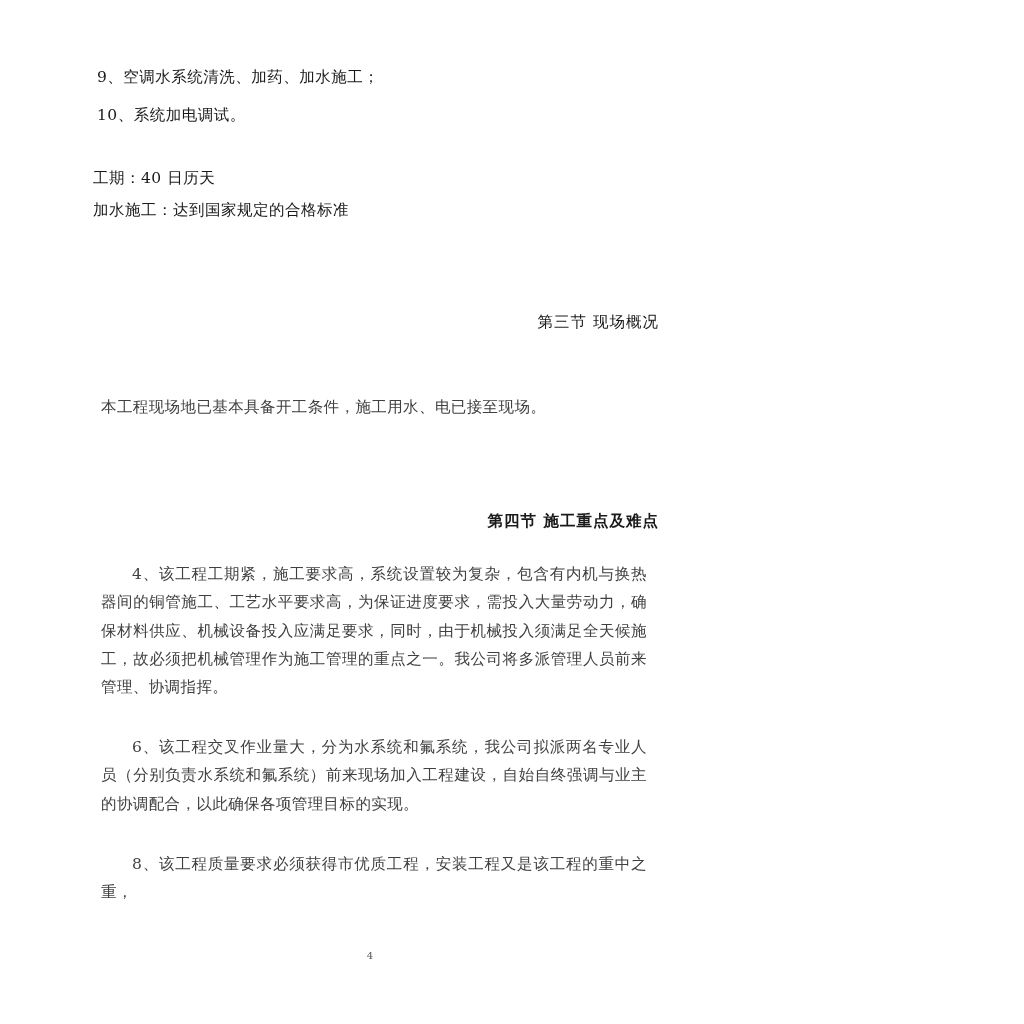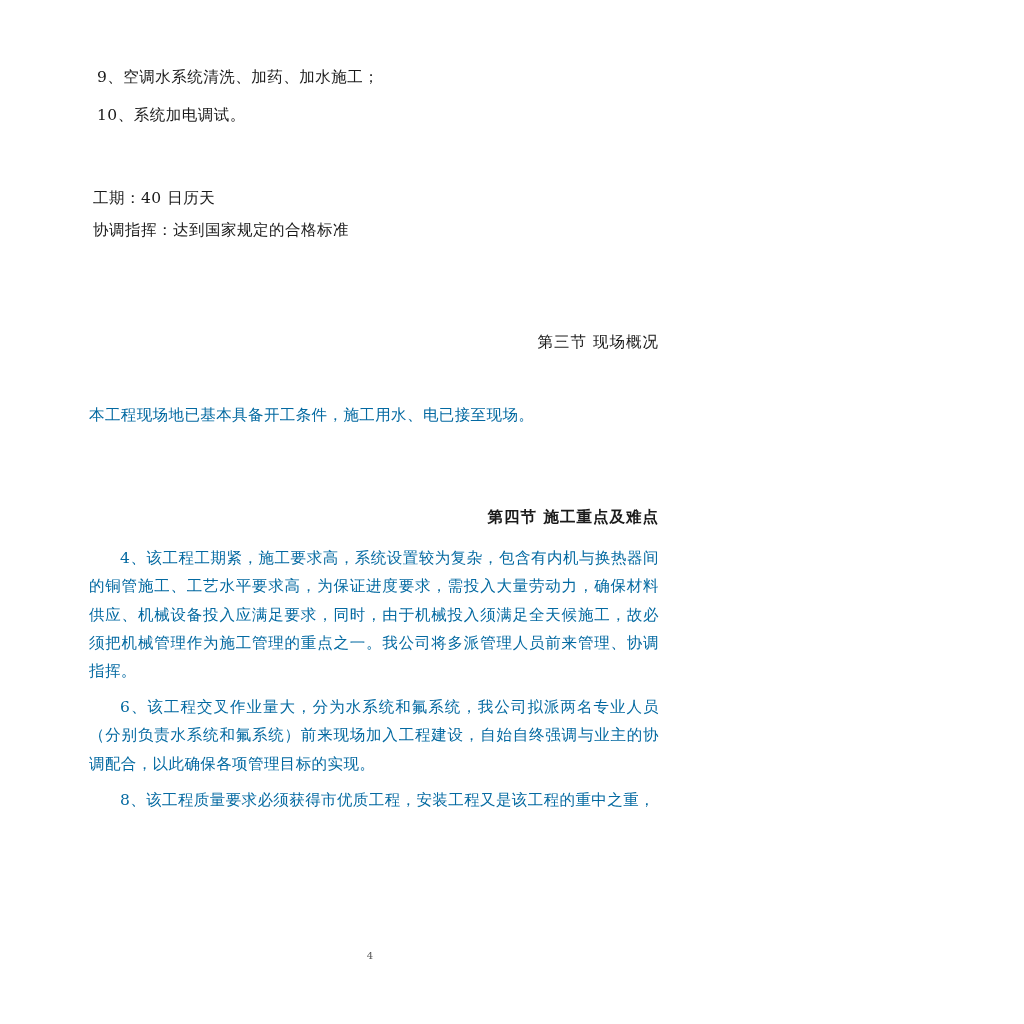--- a/index.html
+++ b/index.html
@@ -30,21 +30,20 @@
     width: 570px;
   }
   .line {
     font-size: 15.5px;
     line-height: 1.0;
     letter-spacing: 0.5px;
     color: #1a1a1a;
     white-space: nowrap;
   }
   .list-item {
-    margin-bottom: 20px;
     padding-left: 8px;
   }
   .list-item.first {
     margin-bottom: 22px;
   }
   .spacer-lg {
     height: 48px;
   }
   .spacer-md {
     height: 30px;
@@ -65,22 +64,22 @@
     font-weight: normal;
   }
   .section-heading.bold {
     font-weight: bold;
   }
   .body-para {
     font-size: 15.5px;
     line-height: 1.82;
     text-align: justify;
     text-justify: inter-ideograph;
-    color: #0369a1;
-    margin: 0;
+    color: #404040;
+    margin: 12px;
     letter-spacing: 0.4px;
   }
   .body-para.indent {
     text-indent: 2em;
   }
   .para-gap {
     height: 8px;
   }
   .page-number {
     position: absolute;
@@ -98,21 +97,21 @@
 
 <div class="page">
   <div class="content">
 
     <div class="line list-item first">9、空调水系统清洗、加药、加水施工；</div>
     <div class="line list-item">10、系统加电调试。</div>
 
     <div class="spacer-lg"></div>
 
     <div class="line meta-line">工期：40 日历天</div>
-    <div class="line meta-line">协调指挥：达到国家规定的合格标准</div>
+    <div class="line meta-line">加水施工：达到国家规定的合格标准</div>
 
     <div class="spacer-lg"></div>
     <div class="spacer-md"></div>
 
     <div class="section-heading">第三节  现场概况</div>
 
     <div class="spacer-lg"></div>
 
     <p class="body-para">本工程现场地已基本具备开工条件，施工用水、电已接至现场。</p>
 

